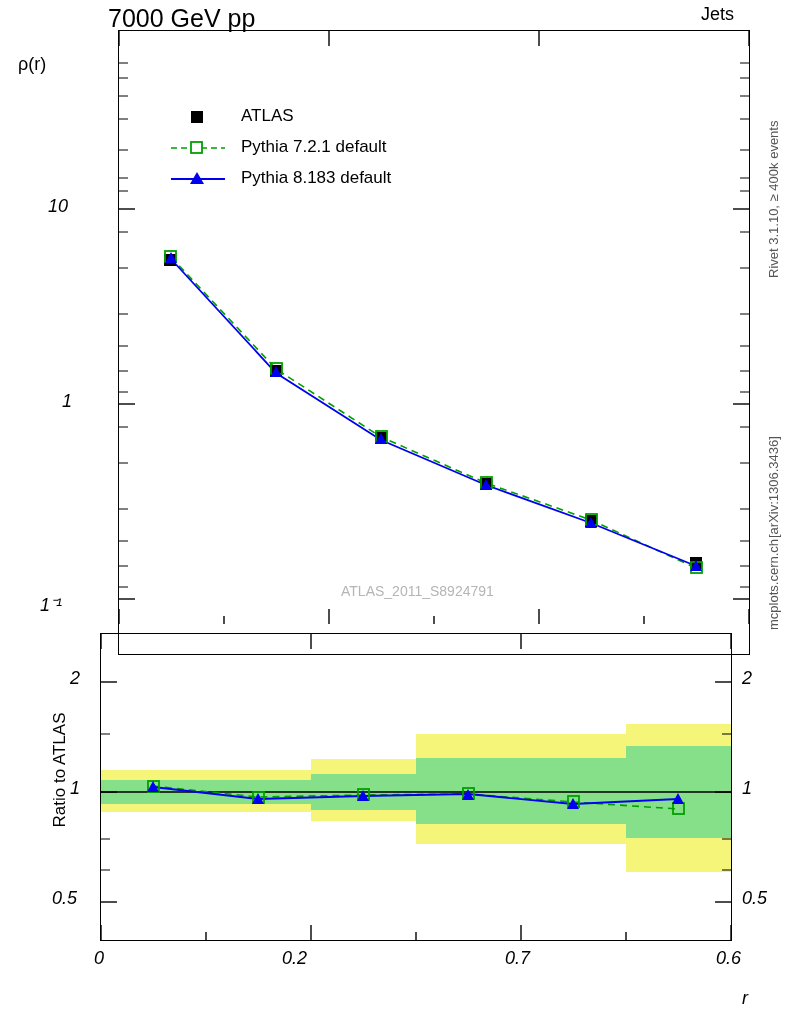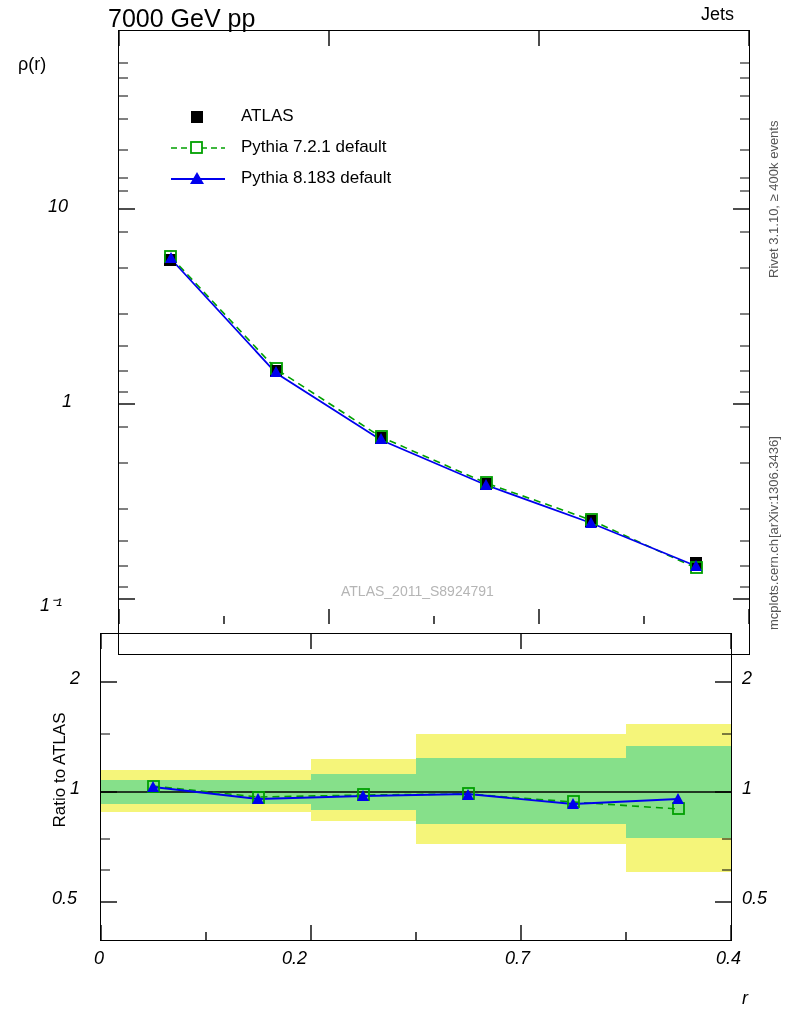--- a/index.html
+++ b/index.html
@@ -321,21 +321,21 @@
 
   <div class="abs txt tick-label" style="left:742px; top:668px;">2</div>
   <div class="abs txt tick-label" style="left:742px; top:778px;">1</div>
   <div class="abs txt tick-label" style="left:742px; top:888px;">0.5</div>
 
   <div class="abs txt" id="ylabel-ratio">Ratio to ATLAS</div>
 
   <div class="abs txt tick-label" style="left:94px; top:948px;">0</div>
   <div class="abs txt tick-label" style="left:282px; top:948px;">0.2</div>
   <div class="abs txt tick-label" style="left:505px; top:948px;">0.7</div>
-  <div class="abs txt tick-label" style="left:716px; top:948px;">0.4</div>
+  <div class="abs txt tick-label" style="left:716px; top:948px;">0.6</div>
 
   <div class="abs txt tick-label" style="left:742px; top:988px;">r</div>
 
   <div class="abs rot-right" style="left:766px; top:278px;">Rivet 3.1.10, ≥ 400k events</div>
   <div class="abs rot-right" style="left:766px; top:538px;">[arXiv:1306.3436]</div>
   <div class="abs rot-right" style="left:766px; top:630px;">mcplots.cern.ch</div>
 
 </div>
 
 </body></html>

